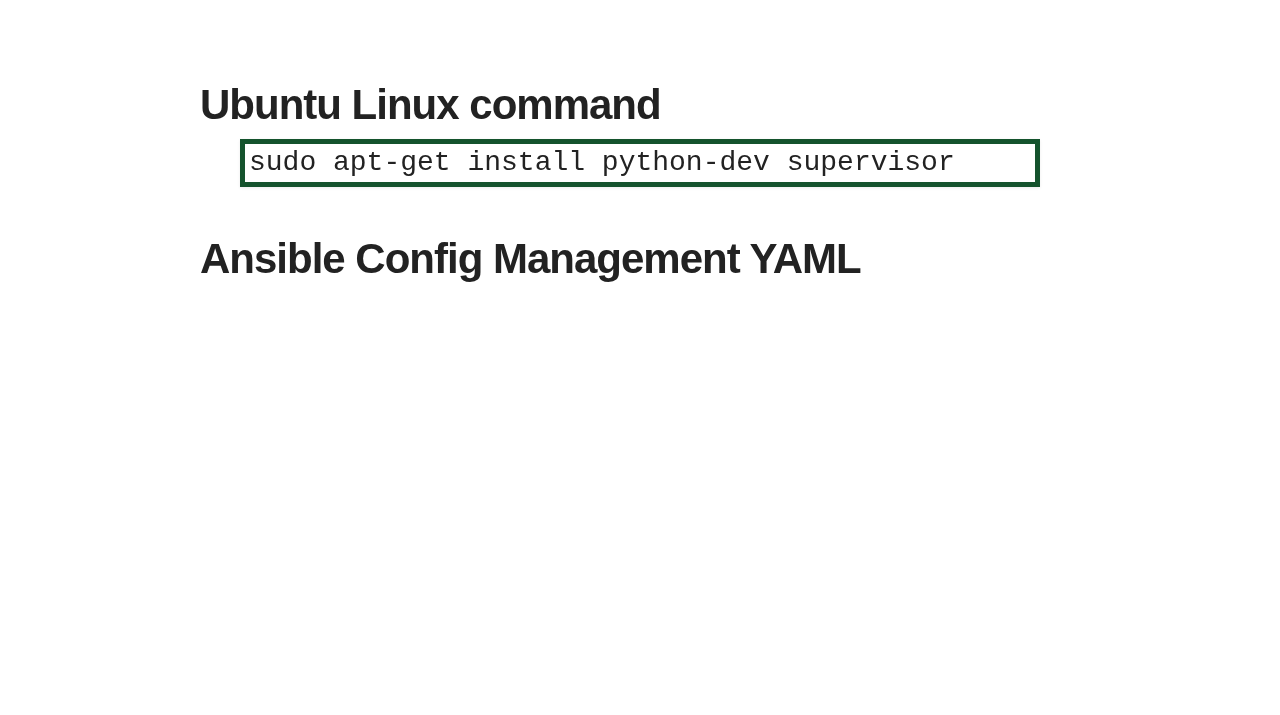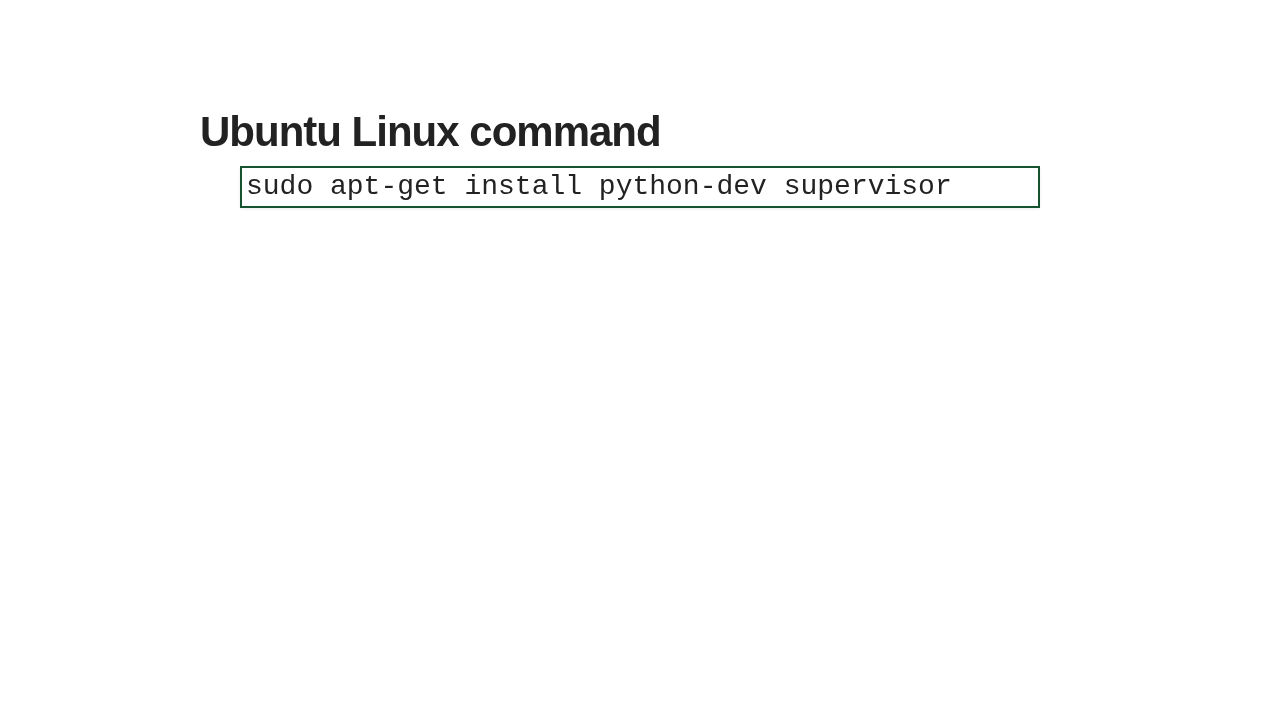--- a/index.html
+++ b/index.html
@@ -7,48 +7,49 @@
       padding: 0;
       box-sizing: border-box;
     }
     body {
       background: #ffffff;
       width: 1280px;
       height: 715px;
       font-family: -apple-system, BlinkMacSystemFont, "Segoe UI", Helvetica, Arial, sans-serif;
     }
     .container {
-      padding-top: 108px;
+      padding-top: 81px;
       padding-left: 200px;
       padding-right: 200px;
     }
     .section-heading {
       color: #222222;
       font-size: 42px;
       font-weight: 900;
       letter-spacing: -1px;
       margin-bottom: 10px;
     }
     .code-block {
       margin-left: 40px;
       width: 800px;
-      border: 2px solid #14532d;
+      border: 5px solid #14532d;
       box-shadow: 0 1px 3px rgba(0,0,0,0.08);
       font-family: "Courier New", Courier, monospace;
       font-size: 28px;
       color: #222222;
       padding: 2px 4px;
       white-space: pre;
       line-height: 1.22;
       margin-bottom: 48px;
     }
   </style>
 </head>
 <body>
 
 <div class="container">
   <div>
     <h2 class="section-heading">Ubuntu Linux command</h2>
     <pre class="code-block">sudo apt-get install python-dev supervisor</pre>
   </div>
   <div>
+    <h2 class="section-heading">Ansible Config Management YAML</h2>
   </div>
 </div>
 
 </body></html>

